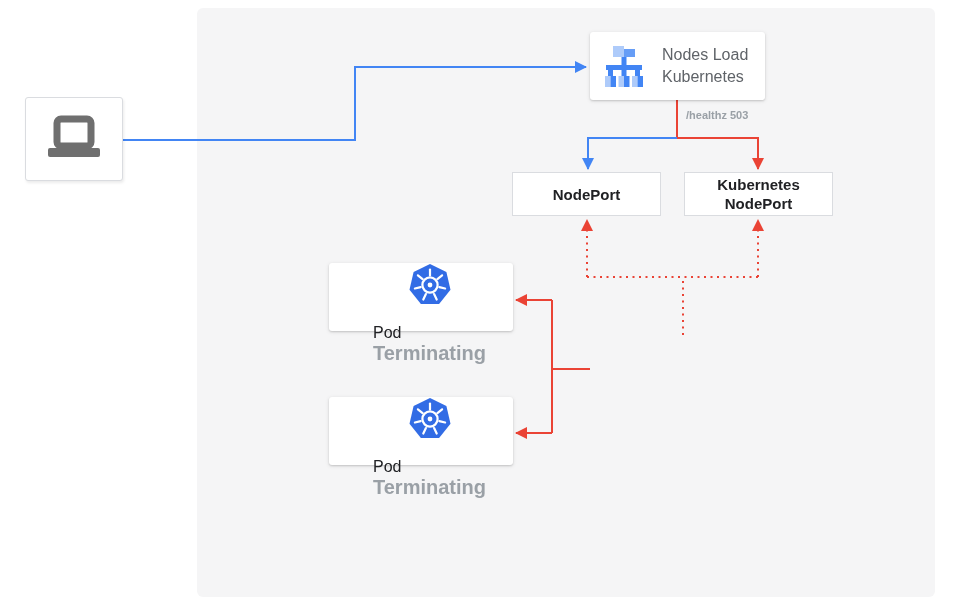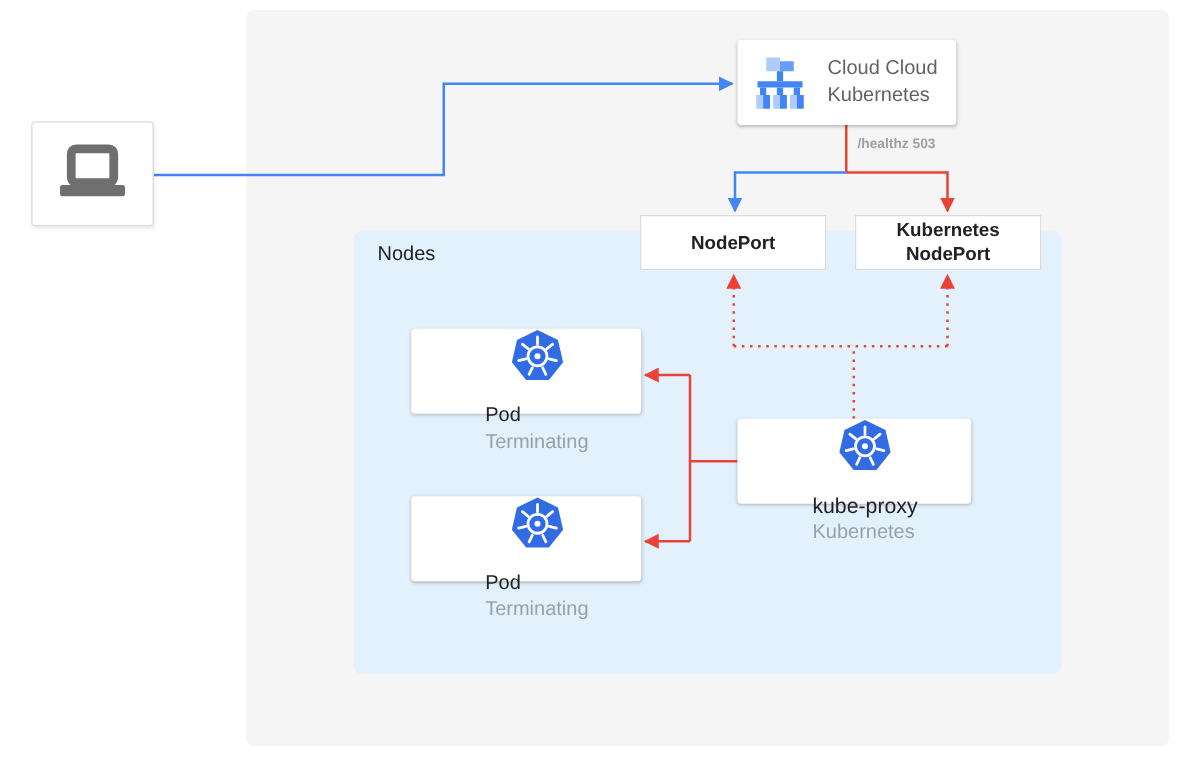--- a/index.html
+++ b/index.html
@@ -38,35 +38,32 @@
               text-align:center; font-weight:bold; font-size:15px; line-height:19px;
               color:var(--text-dark,#202124); }
   #nodeport-box { left:512px; top:172px; width:149px; height:44px; }
   #hc-box       { left:684px; top:172px; width:149px; height:44px; }
 
   .k8s-card { padding-left:17px; gap:15px;flex-direction:column; }
   #pod1-box { left:329px; top:263px; width:184px; height:68px; }
   #pod2-box { left:329px; top:397px; width:184px; height:68px; }
   #kube-proxy-box { left:590px; top:335px; width:187px; height:68px; }
   .k8s-title { font-size:16px; line-height:21px; color:var(--text-dark,#202124); }
-  .k8s-sub   { font-size:16px; line-height:21px; color:var(--text-light,#9aa0a6); }
+  .k8s-sub   { font-size:20px; line-height:21px; color:var(--text-light,#9aa0a6);font-weight:bold; }
   #kube-proxy-box .k8s-title { font-size:17px; }
 
   .icon { flex:0 0 auto; display:block; }
 </style>
 </head>
 <body>
 
 <div class="canvas">
 
   <div class="panel" id="outer-panel"></div>
 
-  <div class="panel" id="nodes-panel">
-    <div id="nodes-label">Nodes</div>
-  </div>
 
   <svg class="wires" width="953" height="612" viewBox="0 0 953 612">
     <defs>
       <marker id="arrow-blue" viewBox="0 0 12 12" refX="11" refY="6" markerWidth="12" markerHeight="12" markerUnits="userSpaceOnUse" orient="auto">
         <path d="M0,0 L12,6 L0,12 Z" class="fill-blue"></path>
       </marker>
       <marker id="arrow-red" viewBox="0 0 12 12" refX="11" refY="6" markerWidth="12" markerHeight="12" markerUnits="userSpaceOnUse" orient="auto">
         <path d="M0,0 L12,6 L0,12 Z" class="fill-red"></path>
       </marker>
     </defs>
@@ -103,21 +100,21 @@
       <rect x="20.5" y="26" width="5" height="6" fill="var(--lb-icon-blue,#4285f4)"></rect>
       <rect x="34" y="26" width="5" height="6" fill="var(--lb-icon-blue,#4285f4)"></rect>
       <rect x="4" y="32" width="5.5" height="11" fill="var(--lb-icon-light,#aecbfa)"></rect>
       <rect x="9.5" y="32" width="5.5" height="11" fill="var(--lb-icon-blue,#4285f4)"></rect>
       <rect x="17.5" y="32" width="5.5" height="11" fill="var(--lb-icon-light,#aecbfa)"></rect>
       <rect x="23" y="32" width="5.5" height="11" fill="var(--lb-icon-blue,#4285f4)"></rect>
       <rect x="31" y="32" width="5.5" height="11" fill="var(--lb-icon-light,#aecbfa)"></rect>
       <rect x="36.5" y="32" width="5.5" height="11" fill="var(--lb-icon-blue,#4285f4)"></rect>
     </svg>
     <div class="clb-text">
-      <div>Cloud Cloud</div>
+      <div>Nodes Load</div>
       <div>Kubernetes</div>
     </div>
   </div>
 
   <div id="healthz-label">/healthz 503</div>
 
   <div class="box bordered port-box" id="nodeport-box">
     <div>NodePort</div>
   </div>
 
@@ -161,34 +158,14 @@
         <line x1="14.6" y1="16.1" x2="9.9" y2="12.3"></line>
       </g>
       <circle cx="22" cy="22" r="2.4" fill="#ffffff"></circle>
     </svg>
     <div>
       <div class="k8s-title">Pod</div>
       <div class="k8s-sub">Terminating</div>
     </div>
   </div>
 
-  <div class="box card k8s-card" id="kube-proxy-box">
-    <svg class="icon k8s-logo" width="44" height="44" viewBox="0 0 44 44">
-      <polygon points="22,1 38.4,8.9 42.5,26.7 31.1,40.9 12.9,40.9 1.5,26.7 5.6,8.9" fill="var(--k8s-blue,#326ce5)"></polygon>
-      <g stroke="#ffffff" stroke-width="2.2" stroke-linecap="round" fill="none">
-        <circle cx="22" cy="22" r="7.6"></circle>
-        <line x1="22" y1="12.5" x2="22" y2="6.5"></line>
-        <line x1="29.4" y1="16.1" x2="34.1" y2="12.3"></line>
-        <line x1="31.3" y1="24.1" x2="37.1" y2="25.5"></line>
-        <line x1="26.1" y1="31.1" x2="28.7" y2="36.5"></line>
-        <line x1="17.9" y1="31.1" x2="15.3" y2="36.5"></line>
-        <line x1="12.7" y1="24.1" x2="6.9" y2="25.5"></line>
-        <line x1="14.6" y1="16.1" x2="9.9" y2="12.3"></line>
-      </g>
-      <circle cx="22" cy="22" r="2.4" fill="#ffffff"></circle>
-    </svg>
-    <div>
-      <div class="k8s-title">kube-proxy</div>
-      <div class="k8s-sub">Kubernetes</div>
-    </div>
-  </div>
 
 </div>
 
 </body></html>

